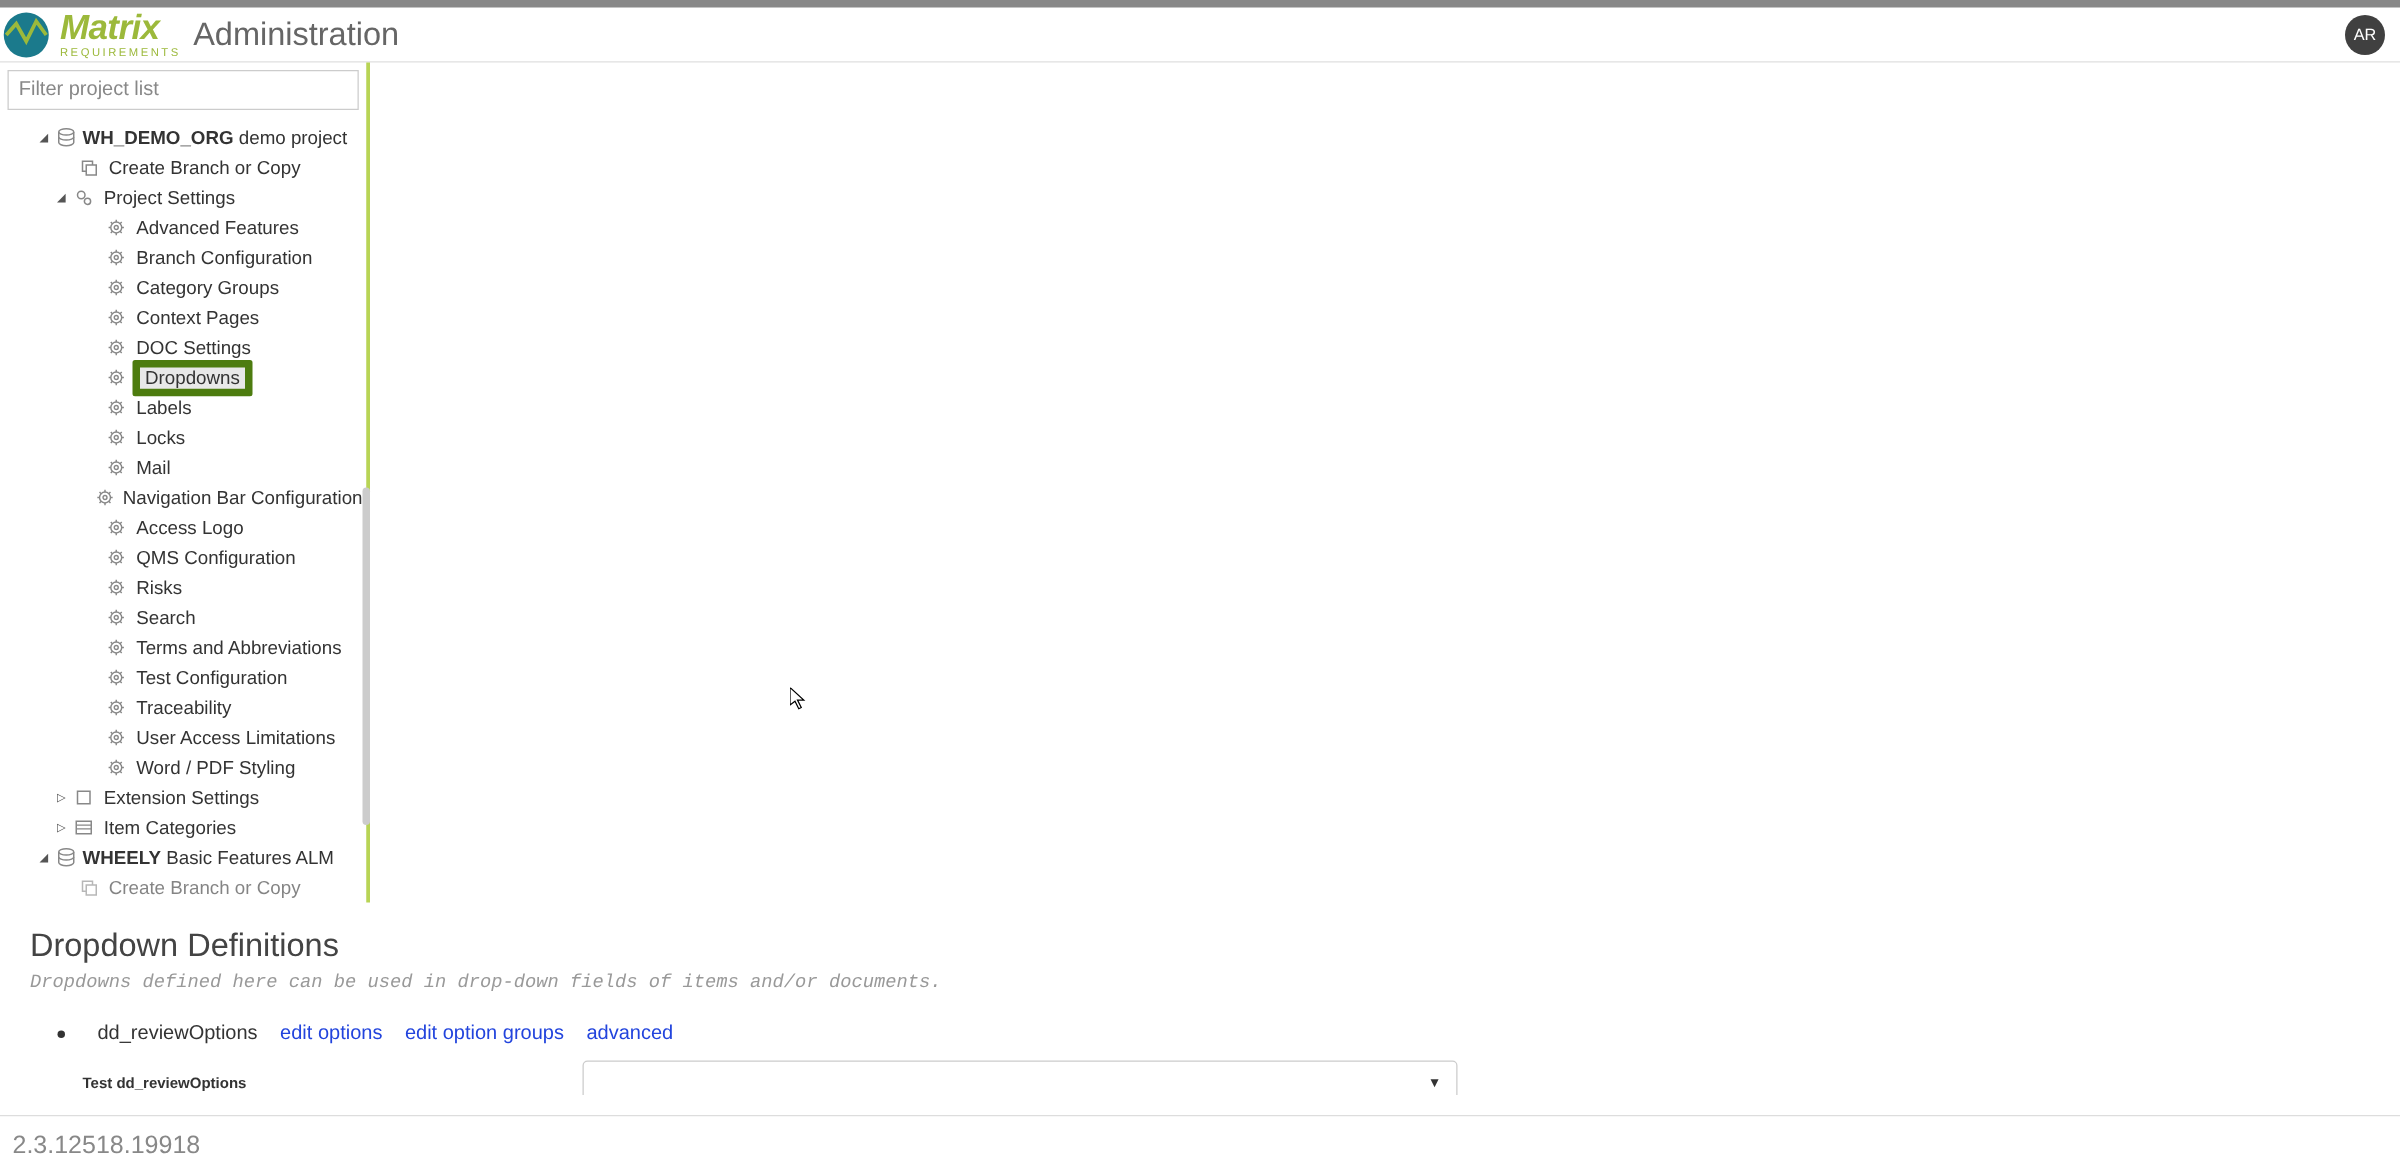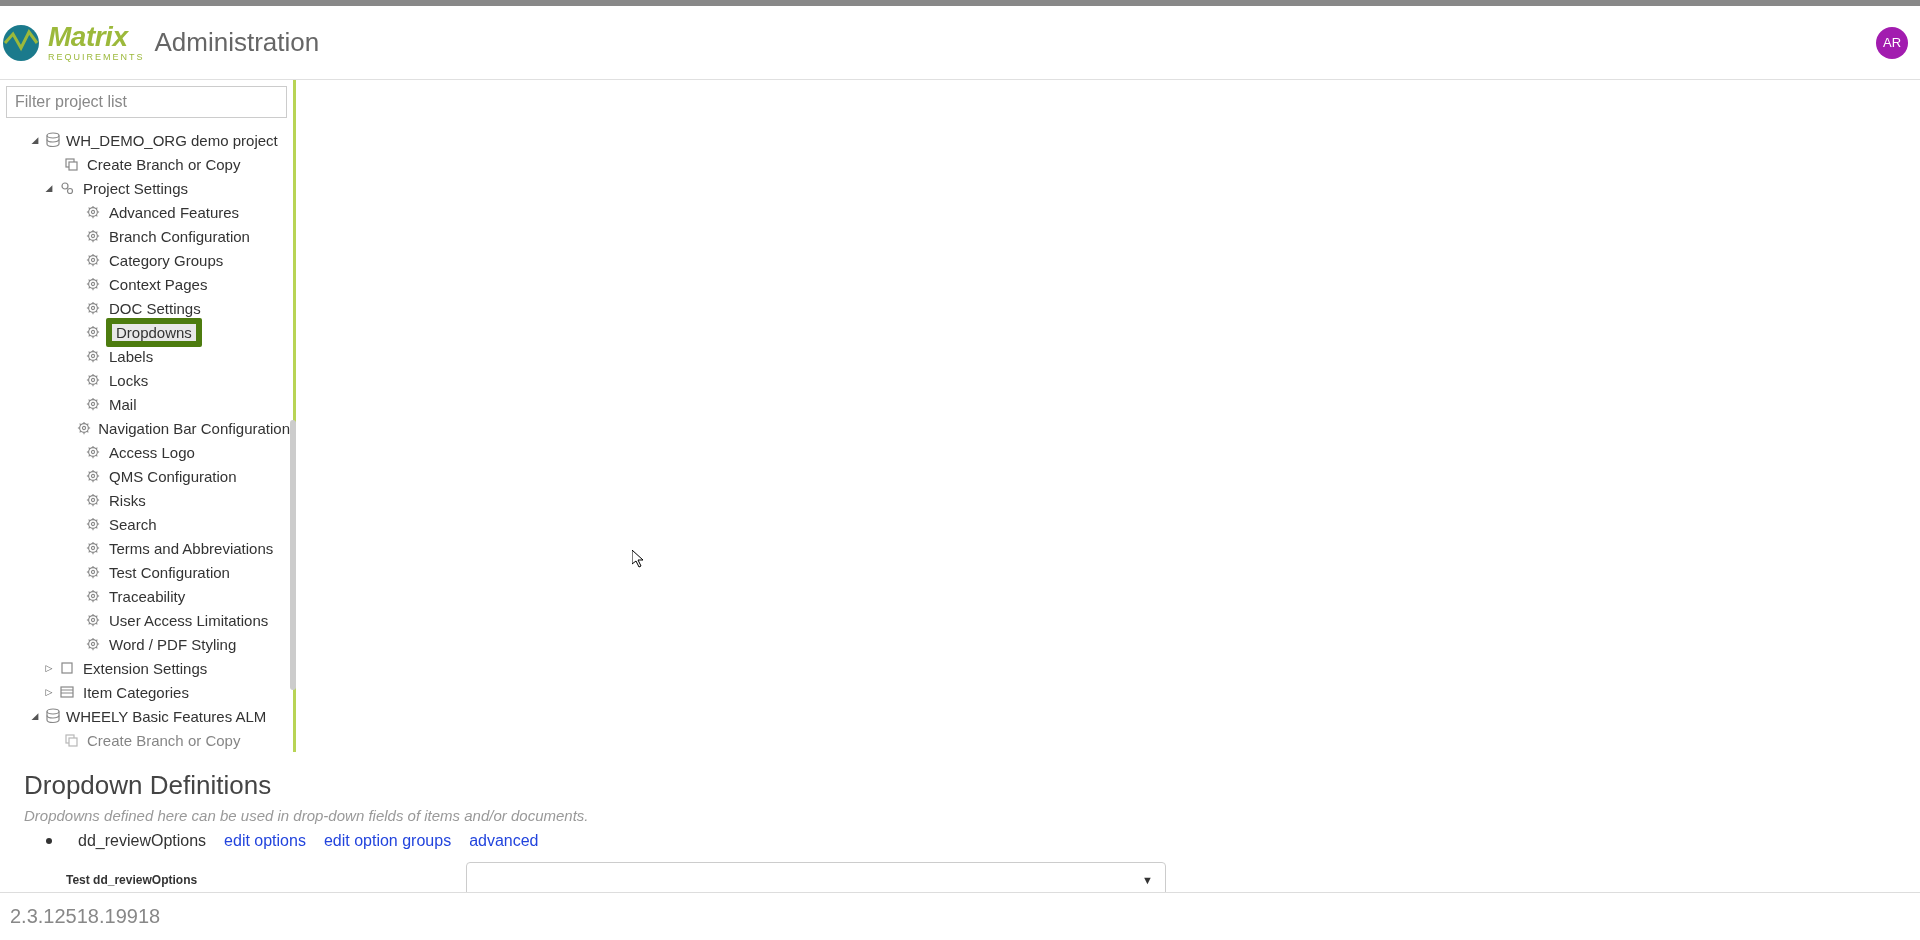--- a/index.html
+++ b/index.html
@@ -1,45 +1,45 @@
 <!DOCTYPE html>
 <html><head>
 <meta charset="utf-8">
 <style>
 * { box-sizing: border-box; margin: 0; padding: 0; }
 body { font-family: "Segoe UI", Arial, sans-serif; font-size: 14px; color: #333; background: #fff; overflow: hidden; }
 .topbar-line { height: 6px; background: #888; width: 100%; }
-.header { display: flex; align-items: center; justify-content: space-between; padding: 4px 12px 4px 0; border-bottom: 1px solid #e0e0e0; height: 74px; }
+.header { display: flex; align-items: center; justify-content: space-between; padding: 4px 12px 4px 0; border-bottom: 1px solid #e0e0e0; height: 44px; }
 .header-left { display: flex; align-items: center; }
 .logo-wrap { display: flex; align-items: center; }
 .logo-icon { width: 42px; height: 42px; margin-right: 6px; }
 .logo-text { display: flex; flex-direction: column; line-height: 1; }
 .logo-matrix { font-size: 28px; font-weight: 700; font-style: italic; color: #9CB93B; letter-spacing: -0.5px; }
 .logo-req { font-size: 9px; color: #9CB93B; letter-spacing: 2px; margin-top: 2px; }
 .header-title { font-size: 26px; color: #666; font-weight: 500; margin-left: 10px; }
-.avatar { width: 32px; height: 32px; border-radius: 50%; background: #a21caf; color: #fff; display: flex; align-items: center; justify-content: center; font-size: 13px; font-weight: 500; cursor: pointer; }
+.avatar { width: 32px; height: 32px; border-radius: 50%; background: #404040; color: #fff; display: flex; align-items: center; justify-content: center; font-size: 13px; font-weight: 500; cursor: pointer; }
 .body-wrap { display: flex; height: calc(100vh - 66px - 48px); flex-direction: column; }
 .sidebar { width: 296px; border-right: 3px solid #B8D455; display: flex; flex-direction: column; position: relative; }
 .sidebar-scroll-indicator { position: absolute; right: -3px; top: 340px; width: 6px; height: 270px; background: #ccc; border-radius: 3px; }
 .filter-box { padding: 6px 6px 4px 6px; }
 .filter-input { width: 100%; padding: 6px 8px; border: 1px solid #ccc; font-size: 16px; color: #333; }
 .filter-input::placeholder { color: #888; }
 .tree { flex: 1; overflow: hidden; padding-left: 6px; padding-top: 6px; font-size: 15px; color: #333; }
 .tree-row { display: flex; align-items: center; padding: 2px 0; white-space: nowrap; cursor: pointer; height: 24px; }
 .tree-caret { width: 10px; display: inline-flex; justify-content: center; font-size: 9px; color: #555; }
 .tree-icon { width: 18px; display: inline-flex; justify-content: center; margin: 0 4px; color: #777; }
 .tree-label { padding: 1px 3px; }
 .tree-label.selected { background: #e8e8e8; border: 6px solid #4d7c0f; border-radius: 2px; padding: 0 4px; }
-.bold { font-weight: 400; }
+.bold { font-weight: 700; }
 .indent-1 { padding-left: 24px; }
 .indent-2 { padding-left: 42px; }
 .indent-3 { padding-left: 64px; }
 .main { flex: 1; padding: 18px 24px; overflow: auto; }
 .page-title { font-size: 26px; color: #444; font-weight: 400; margin-bottom: 6px; }
-.page-desc { font-size: 15px; color: #999; font-style: italic; margin-bottom: 8px; }
+.page-desc { font-size: 15px; color: #999; font-style: italic; margin-bottom: 24px; font-family: Liberation Mono, monospace; }
 .dd-row { display: flex; align-items: center; gap: 18px; margin-left: 22px; margin-bottom: 12px; font-size: 16px; }
 .bullet { width: 6px; height: 6px; background: #333; border-radius: 50%; margin-right: 8px; flex-shrink: 0; }
 .dd-name { color: #333; }
 .link { color: #2244dd; cursor: pointer; font-size: 16px; }
 .test-row { display: flex; align-items: center; margin-left: 42px; margin-bottom: 20px; gap: 20px; }
 .test-label { font-weight: 700; font-size: 12px; color: #333; width: 380px; }
 .test-select { flex: 1; border: 1px solid #ccc; border-radius: 4px; height: 36px; max-width: 700px; display: flex; align-items: center; justify-content: flex-end; padding: 0 12px; cursor: pointer; }
 .test-select-caret { color: #333; font-size: 11px; }
 .create-link { color: #000000; cursor: pointer; font-size: 16px; margin-left: 20px; display: inline-block; }
 .footer { position: fixed; bottom: 0; left: 0; right: 0; height: 48px; border-top: 1px solid #ddd; background: #fff; display: flex; align-items: center; justify-content: space-between; padding: 0 8px 0 10px; }

